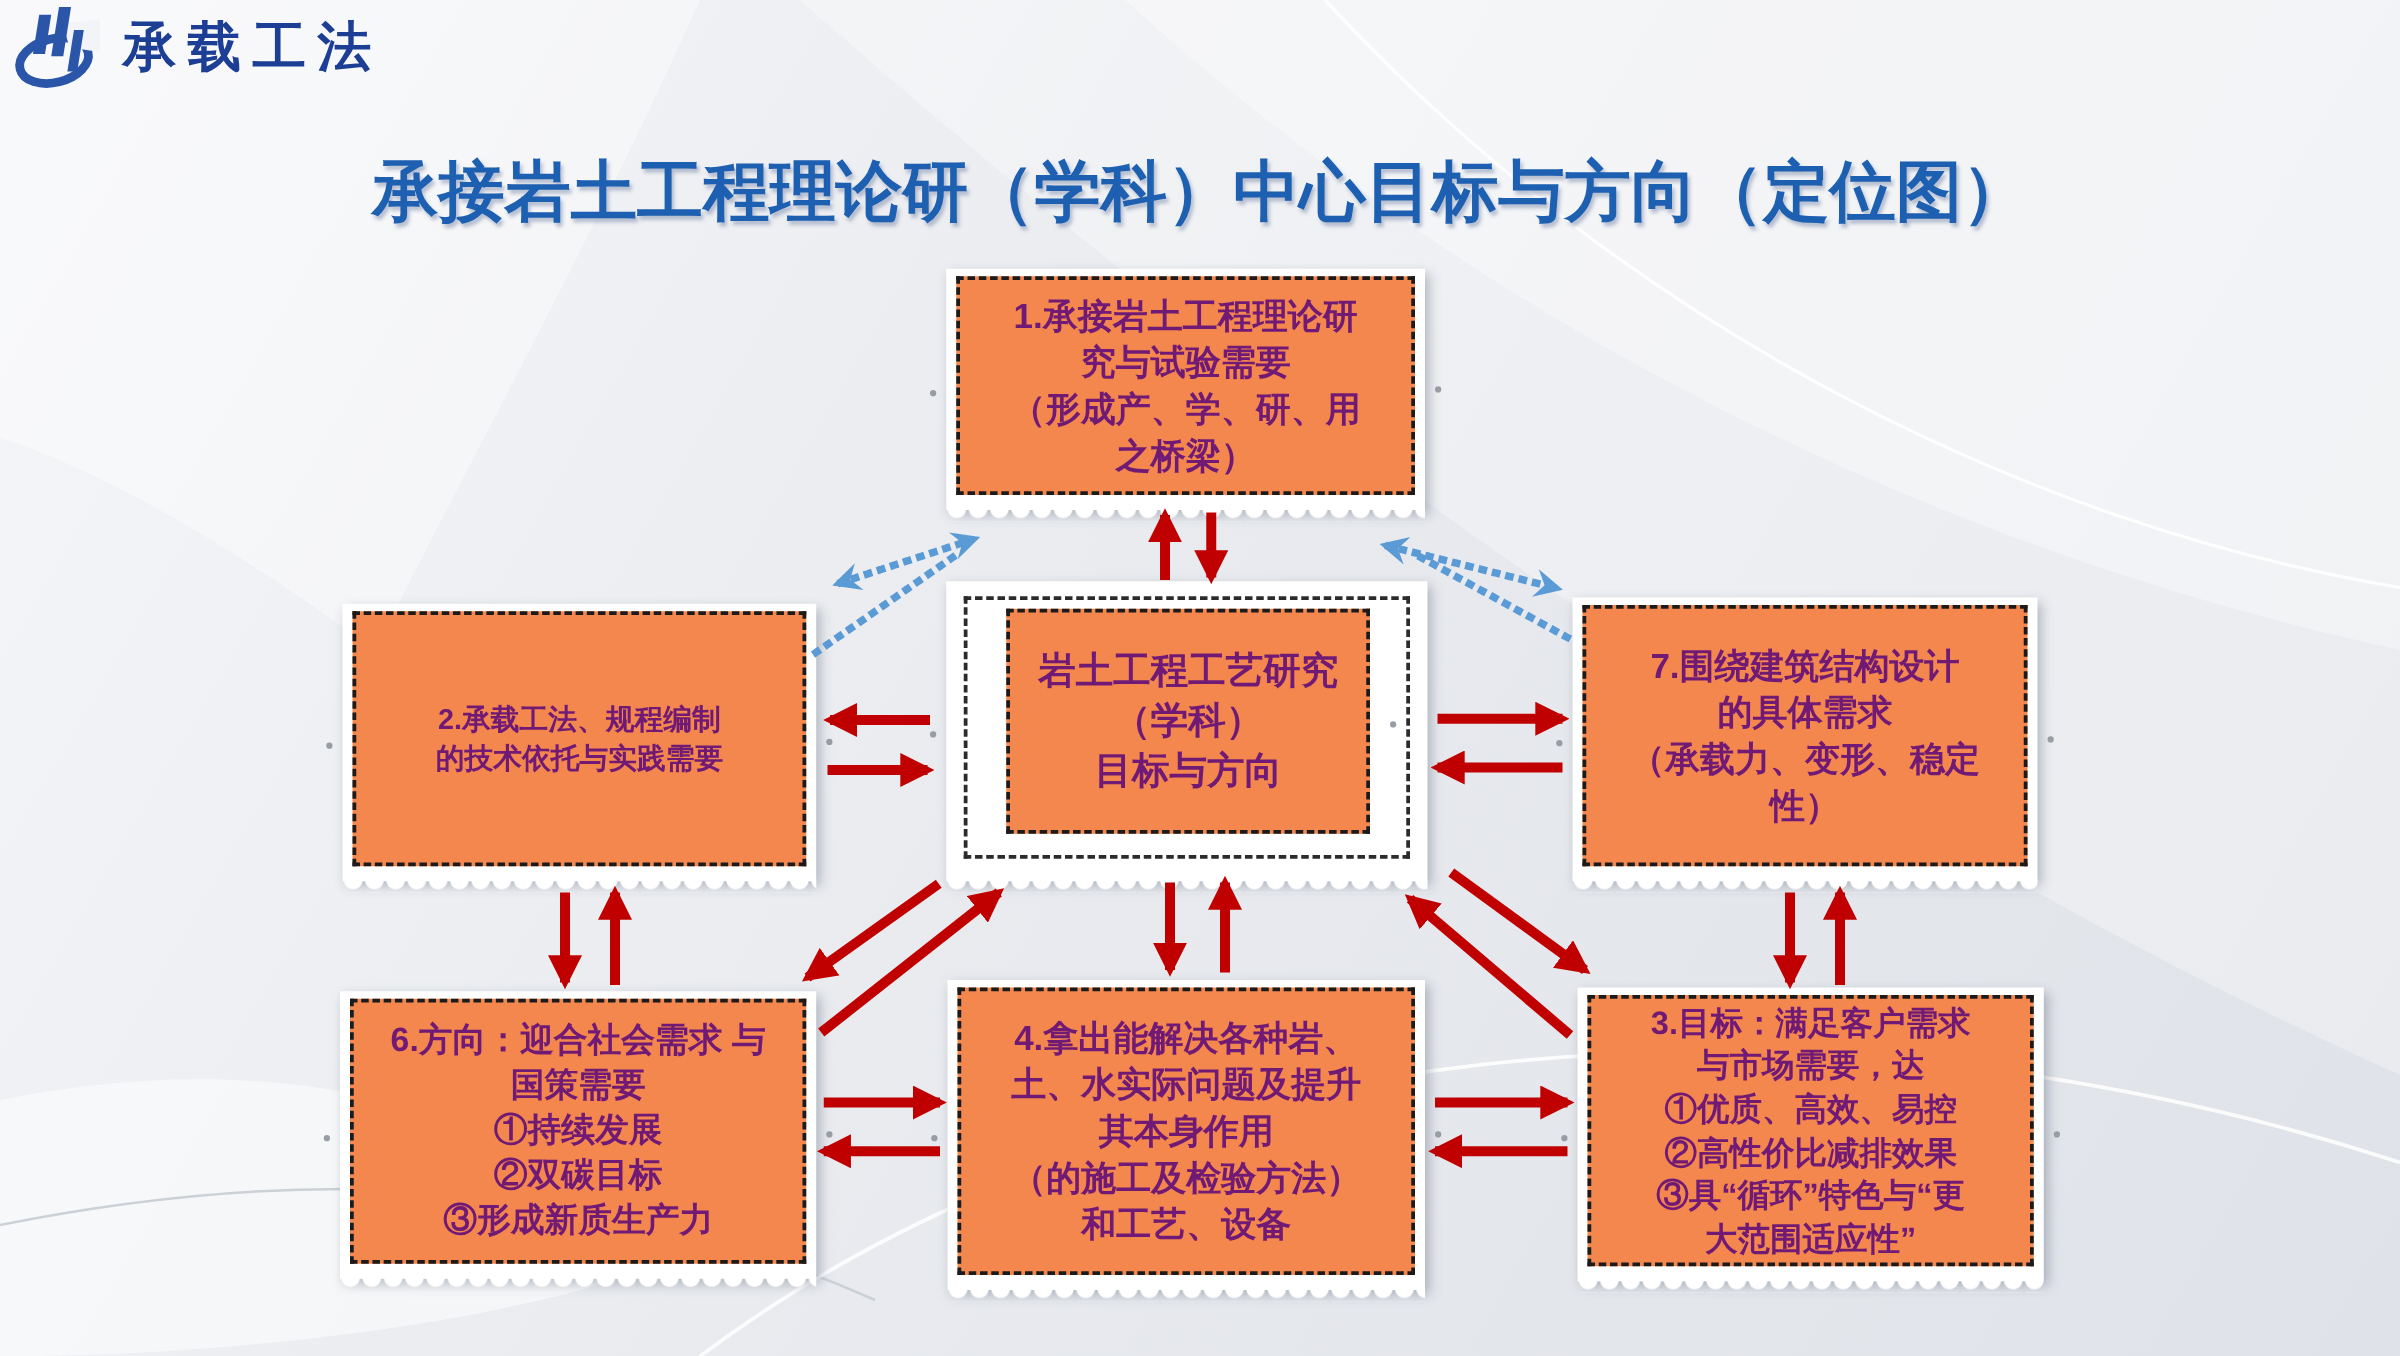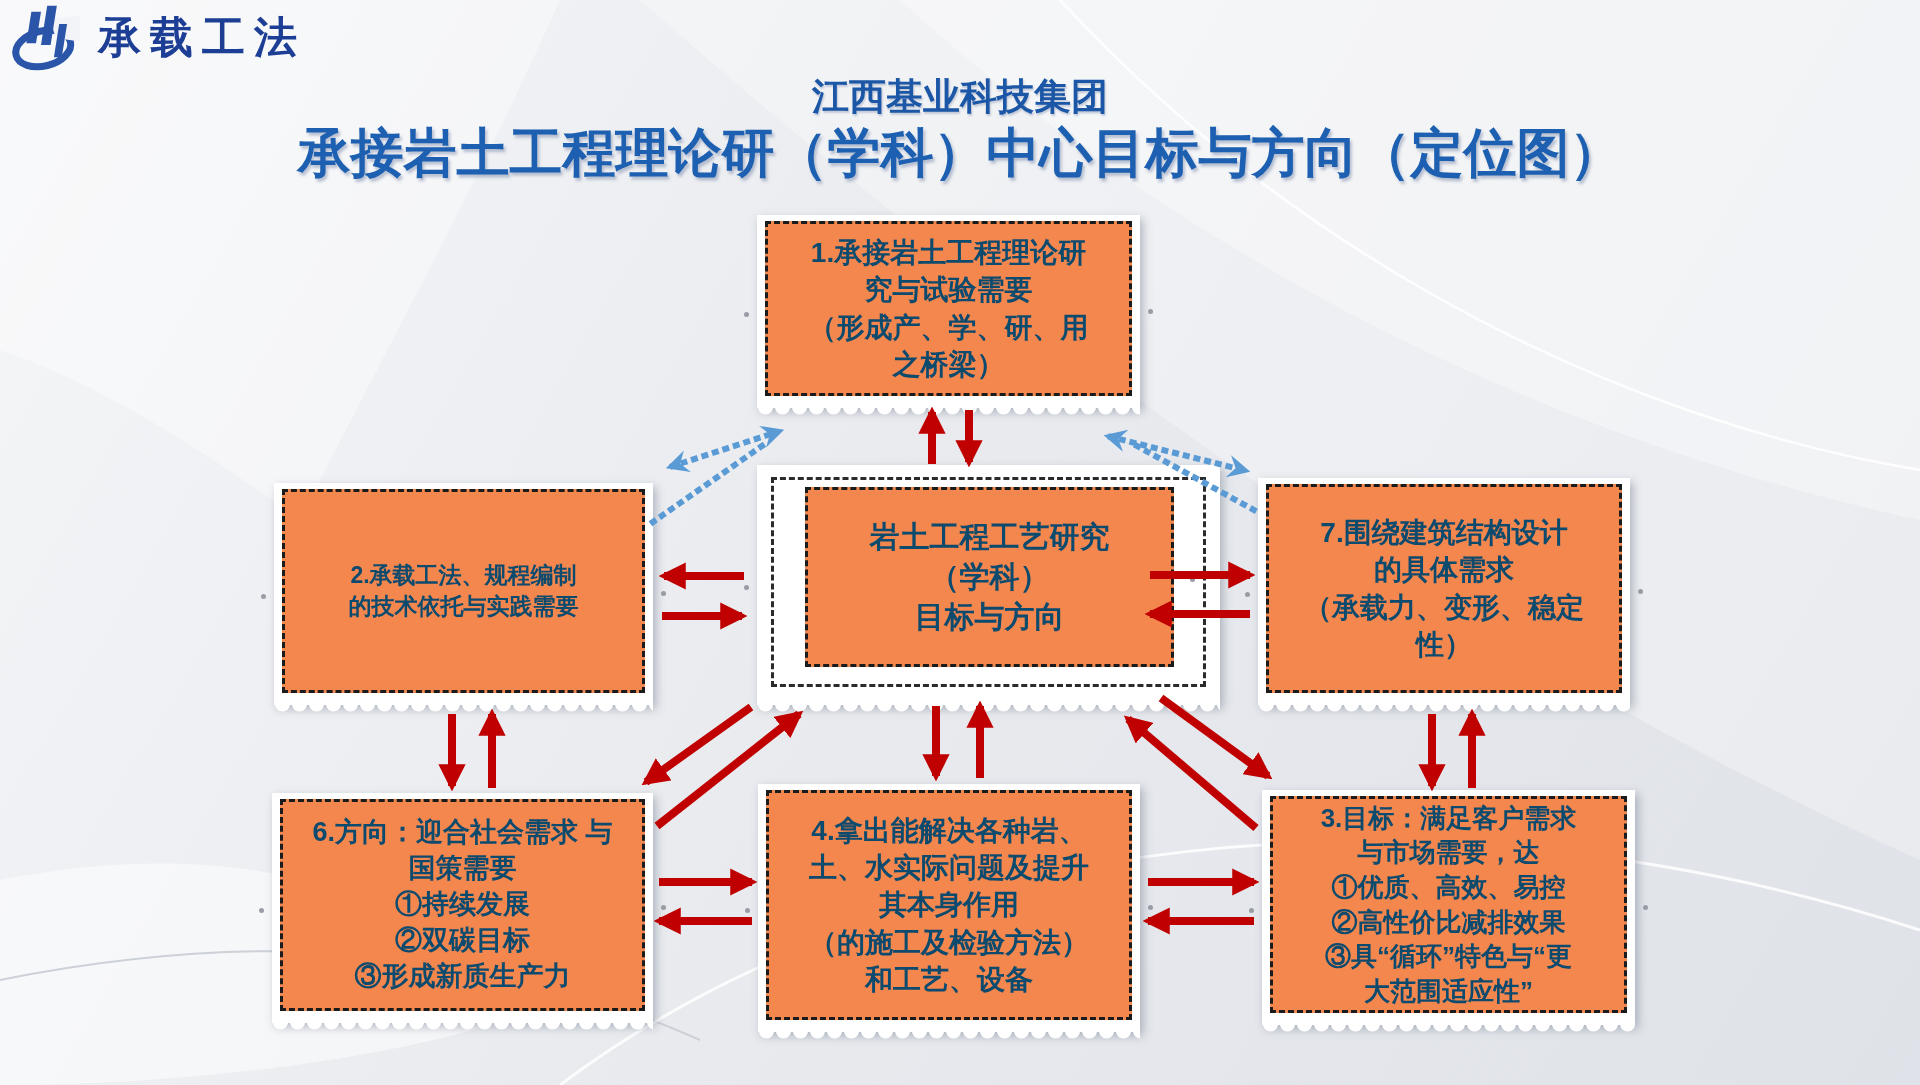--- a/index.html
+++ b/index.html
@@ -30,34 +30,34 @@
   .stamp::after{ 
     content:"";position:absolute;left:0;right:0;bottom:-9px;height:10px;
     background-image:radial-gradient(circle at 8.5px 0px,#fff 7px,rgba(255,255,255,0) 7.9px);
     background-size:17px 10px;background-repeat:repeat-x;
   }
   .stamp::before{ 
     content:"";position:absolute;left:-13px;top:50%;width:5px;height:5px;
     border-radius:50%;background:#989ca4;}
   .inner{position:absolute;inset:6px 8px 12px 8px;background:#F4874E;
     border:3px dashed #1b1b1b;display:flex;align-items:center;justify-content:center;
-    text-align:center;color:#0c4a6e;font-weight:600;white-space:pre-line;line-height:1.33;}
+    text-align:center;color:#701a75;font-weight:600;white-space:pre-line;line-height:1.33;}
   .inner::after{ 
     content:"";position:absolute;right:-24px;top:50%;width:5px;height:5px;
     border-radius:50%;background:#989ca4;}
 
   #b1{left:757px;top:215px;width:383px;height:193px;}  #b1 .inner{font-size:28px;}
   #b2{left:274px;top:483px;width:379px;height:222px;}  #b2 .inner{font-size:23px;}
   #b3{left:1258px;top:478px;width:372px;height:227px;} #b3 .inner{font-size:28px;}
   #b4{left:758px;top:784px;width:382px;height:248px;}  #b4 .inner{font-size:28px;}
   #b5{left:1262px;top:790px;width:373px;height:235px;} #b5 .inner{font-size:26px;}
   #b6{left:272px;top:793px;width:381px;height:230px;}  #b6 .inner{font-size:27px;}
 
   
-  #bc{left:757px;top:465px;width:463px;height:240px;}
+  #bc{left:757px;top:465px;width:385px;height:240px;}
   #bc .sel{position:absolute;inset:12px 14px 18px 14px;border:3px dashed #2b2b2b;}
   #bc .innerC{inset:22px 46px 38px 48px;font-size:30px;}
 </style>
 </head>
 <body>
 
 <div class="slide">
 
   <svg class="bg" viewBox="0 0 1920 1085" preserveAspectRatio="none">
     <path d="M640,0 L1920,0 L1920,860 C1430,640 980,300 640,0 Z" fill="#ffffff" opacity="0.30"></path>
@@ -75,21 +75,20 @@
       <polygon points="46,18 80,14 80,44 52,40" fill="#f3f4f7"></polygon>
       <g fill="#2a55a8" transform="skewX(-9) translate(10,0)">
         <rect x="16" y="10" width="11" height="36"></rect>
         <rect x="33" y="3" width="11" height="45"></rect>
         <rect x="50" y="24" width="9" height="38"></rect>
       </g>
     </svg>
     <div class="logo-tx">承载工法</div>
   </div>
 
-  <div class="title1">江西基业科技集团</div>
   <div class="title2">承接岩土工程理论研（学科）中心目标与方向（定位图）</div>
 
   <div class="stamp" id="b1">
     <div class="inner">1.承接岩土工程理论研
 究与试验需要
 （形成产、学、研、用
 之桥梁）</div>
   </div>
 
   <div class="stamp" id="bc">

